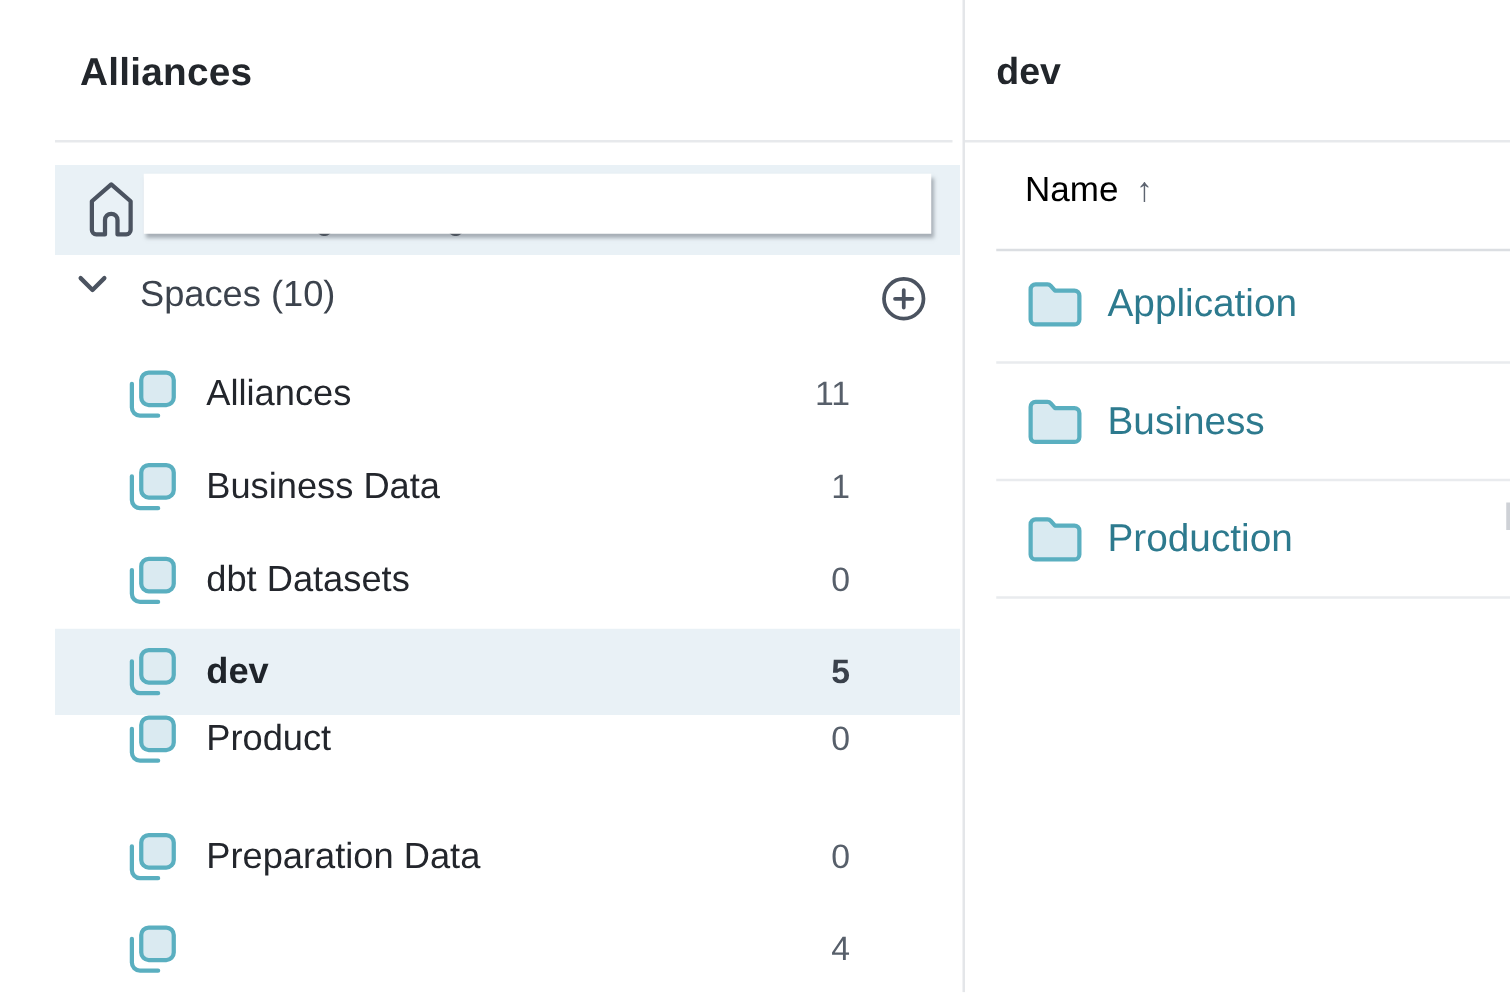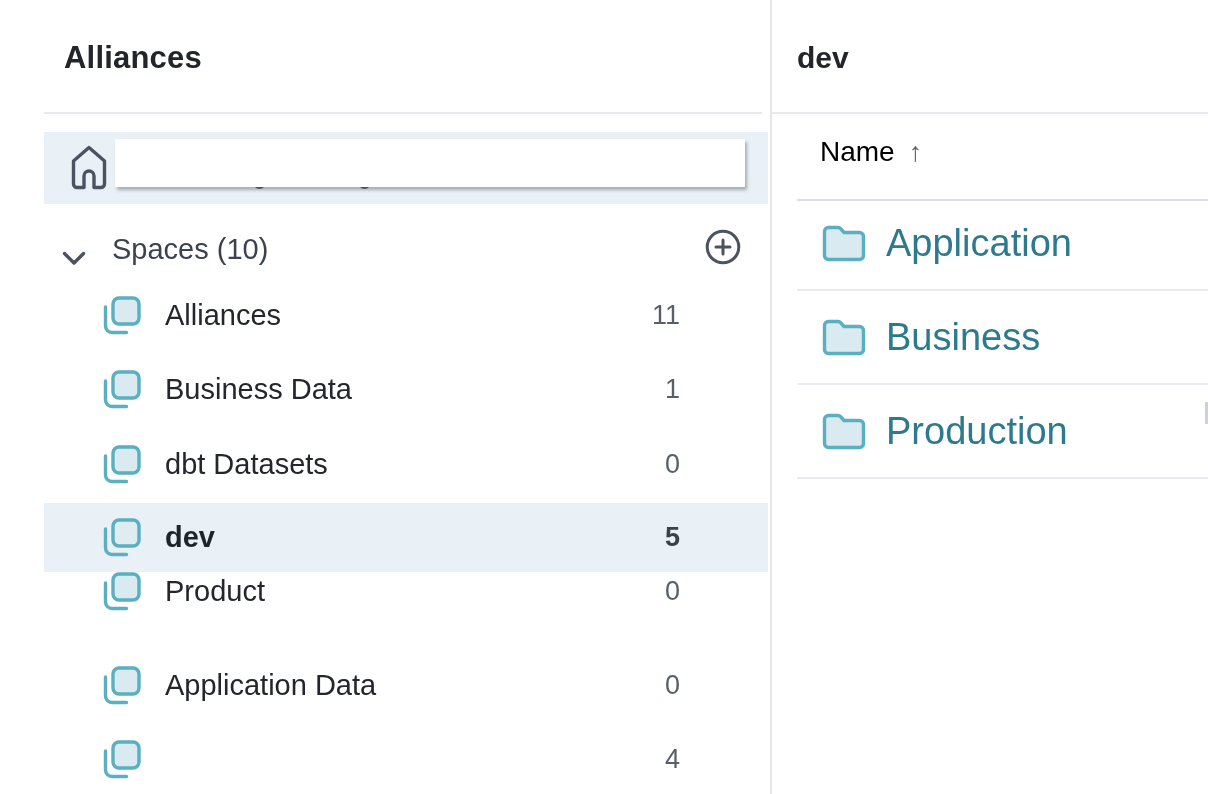--- a/index.html
+++ b/index.html
@@ -26,21 +26,21 @@
     position:absolute; top:46px; width:13px; height:11px; z-index:1;
     border:3px solid #3a414b; border-top:none; border-radius:0 0 7px 7px;
   }
   .redact-box {
     position:absolute; left:71px; top:7px; width:630px; height:48px; z-index:2;
     background:#ffffff; box-shadow:2px 3px 3px rgba(100,108,118,.5);
   }
 
   .spaces-header {
     position:absolute; left:44px; top:220px; width:724px; height:46px;
-    display:flex; align-items:flex-end; cursor:pointer;
+    display:flex; align-items:flex-start; cursor:pointer;
   }
   .spaces-header .chev { margin-left:18px; display:flex; }
   .spaces-header .lbl { margin-left:26px; font-size:29px; color:#3c434d; }
   .spaces-header .plus { margin-left:auto; margin-right:26px; display:flex; cursor:pointer; }
 
   .space-row {
     position:absolute; left:44px; width:724px; height:69px;
     display:flex; align-items:center; padding-left:57px; cursor:pointer;
   }
   .space-row .sicon { display:flex; flex:none; }
@@ -66,21 +66,21 @@
   }
   .col-head .cname { font-size:28px; color:#000000; }
   .col-head .sort { margin-left:14px; font-size:27px; color:#5d6470; }
   .col-underline { position:absolute; left:797px; top:199px; width:411px; height:2px; background:#dbdee2; }
 
   .folder-row {
     position:absolute; left:797px; width:411px; height:94px;
     display:flex; align-items:center; border-bottom:2px solid #e9ebee; cursor:pointer;
   }
   .folder-row .ficon { margin-left:25px; display:flex; flex:none; }
-  .folder-row .flink { margin-left:20px; font-size:38px; color:#2d7a8e; white-space:nowrap; }
+  .folder-row .flink { margin-left:20px; font-size:31px; color:#2d7a8e; white-space:nowrap; }
 
   .edge-sliver { position:absolute; left:1205px; top:402px; width:3px; height:22px; background:#ced1d6; }
 </style>
 </head>
 <body>
 
 <div class="stage">
 
   <div class="sb-title">Alliances</div>
   <div class="sb-rule"></div>
@@ -164,21 +164,21 @@
     <span class="scount">0</span>
   </div>
 
   <div class="space-row" style="top:651px">
     <span class="sicon">
       <svg width="42" height="44" viewBox="0 0 42 44">
         <rect x="12" y="4" width="26" height="26" rx="6" fill="#daeaf1" stroke="#5aafc0" stroke-width="3.4"></rect>
         <path d="M4.5 13 V32 a6.5 6.5 0 0 0 6.5 6.5 H25.5" fill="none" stroke="#5aafc0" stroke-width="3.4" stroke-linecap="round"></path>
       </svg>
     </span>
-    <span class="sname">Application Data</span>
+    <span class="sname">Preparation Data</span>
     <span class="scount">0</span>
   </div>
 
   <div class="space-row" style="top:725px">
     <span class="sicon">
       <svg width="42" height="44" viewBox="0 0 42 44">
         <rect x="12" y="4" width="26" height="26" rx="6" fill="#daeaf1" stroke="#5aafc0" stroke-width="3.4"></rect>
         <path d="M4.5 13 V32 a6.5 6.5 0 0 0 6.5 6.5 H25.5" fill="none" stroke="#5aafc0" stroke-width="3.4" stroke-linecap="round"></path>
       </svg>
     </span>

